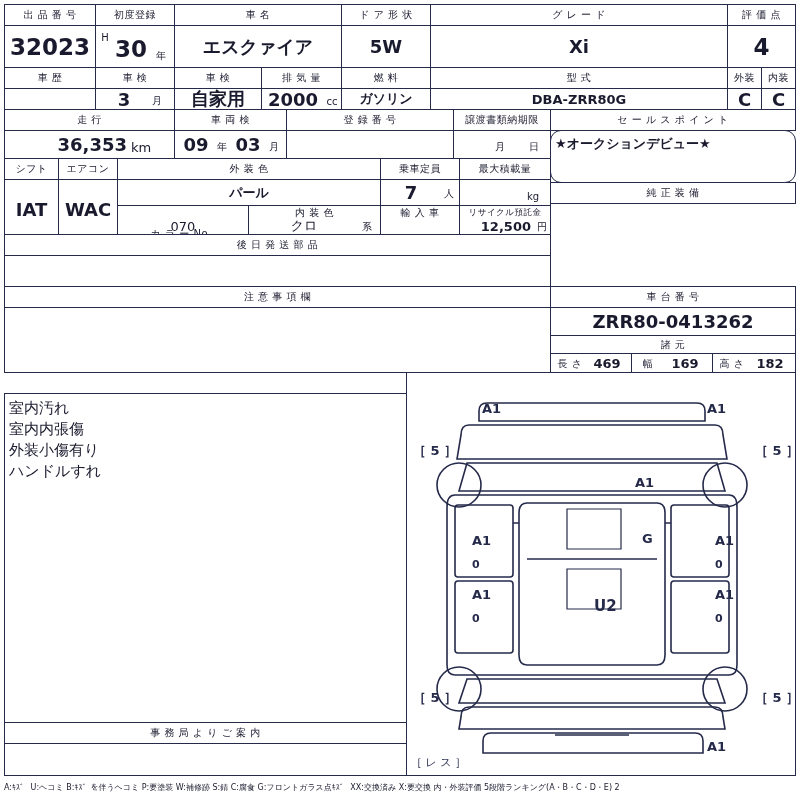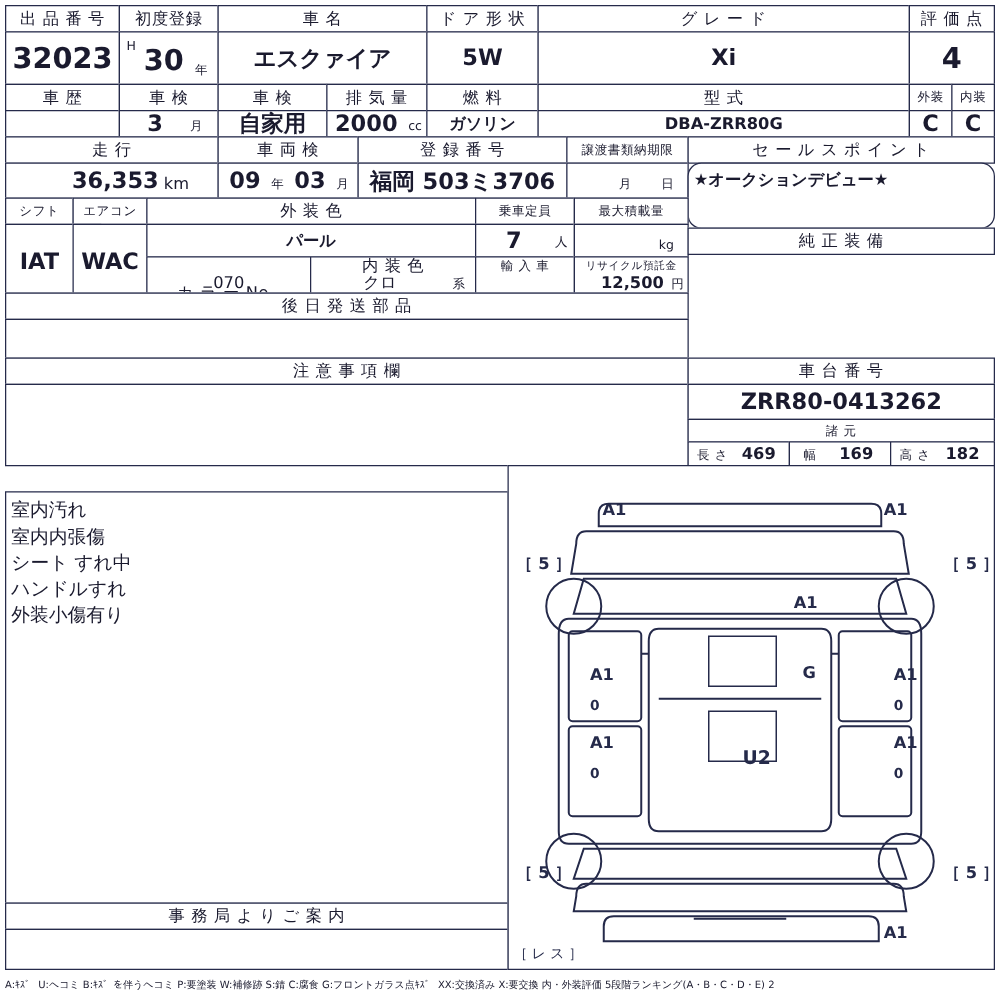--- a/index.html
+++ b/index.html
@@ -23,21 +23,21 @@
   .box {
     position: absolute;
     border: 1px solid #252a4a;
     overflow: hidden;
     background: #fff;
   }
   .lbl {
     position: absolute;
     display: flex; align-items: center; justify-content: center;
     text-align: center;
-    font-size: 13px;
+    font-size: 10px;
     letter-spacing: 0.5px;
     white-space: nowrap;
     overflow: hidden;
   }
   .val {
     position: absolute;
     display: flex; align-items: center; justify-content: center;
     text-align: center;
     white-space: nowrap;
     overflow: hidden;
@@ -193,23 +193,20 @@
   <div class="box" style="left:170px;top:126px;width:113px;height:29px;">
     <div class="val mid bold" style="left:2px;top:0;width:38px;height:27px;">09</div>
     <div class="val xs" style="left:38px;top:8px;width:18px;height:16px;">年</div>
     <div class="val mid bold" style="left:54px;top:0;width:38px;height:27px;">03</div>
     <div class="val xs" style="left:90px;top:8px;width:18px;height:16px;">月</div>
   </div>
 
   <div class="box" style="left:282px;top:105px;width:168px;height:22px;">
     <div class="lbl" style="left:0;top:0;width:166px;height:20px;">登 録 番 号</div>
   </div>
-  <div class="box" style="left:282px;top:126px;width:168px;height:29px;">
-    <div class="val mid bold" style="left:0;top:0;width:166px;height:27px;">福岡 503ミ3706</div>
-  </div>
 
   <div class="box" style="left:449px;top:105px;width:98px;height:22px;">
     <div class="lbl xs" style="left:0;top:0;width:96px;height:20px;">譲渡書類納期限</div>
   </div>
   <div class="box" style="left:449px;top:126px;width:98px;height:29px;">
     <div class="val xs" style="left:36px;top:8px;width:20px;height:16px;">月</div>
     <div class="val xs" style="left:70px;top:8px;width:20px;height:16px;">日</div>
   </div>
 
   <div class="box" style="left:546px;top:105px;width:246px;height:22px;">
@@ -305,23 +302,22 @@
   </div>
   <div class="box" style="left:708px;top:349px;width:84px;height:20px;">
     <div class="lbl xs" style="left:2px;top:2px;width:34px;height:15px;">高 さ</div>
     <div class="val sm bold" style="left:34px;top:1px;width:46px;height:17px;">182</div>
   </div>
 
   <div class="box" style="left:0;top:389px;width:403px;height:330px;">
     <div style="position:absolute;left:0;top:4px;width:400px;">
       <div class="insp-line">室内汚れ</div>
       <div class="insp-line">室内内張傷</div>
-      <div class="insp-line">シート すれ中</div>
+      <div class="insp-line">外装小傷有り</div>
       <div class="insp-line">ハンドルすれ</div>
-      <div class="insp-line">外装小傷有り</div>
     </div>
   </div>
 
   <div class="box" style="left:0;top:718px;width:403px;height:22px;">
     <div class="lbl" style="left:0;top:0;width:401px;height:20px;">事 務 局 よ り ご 案 内</div>
   </div>
   <div class="box" style="left:0;top:739px;width:403px;height:33px;"></div>
 
   <div class="box" style="left:402px;top:368px;width:390px;height:404px;">
 

